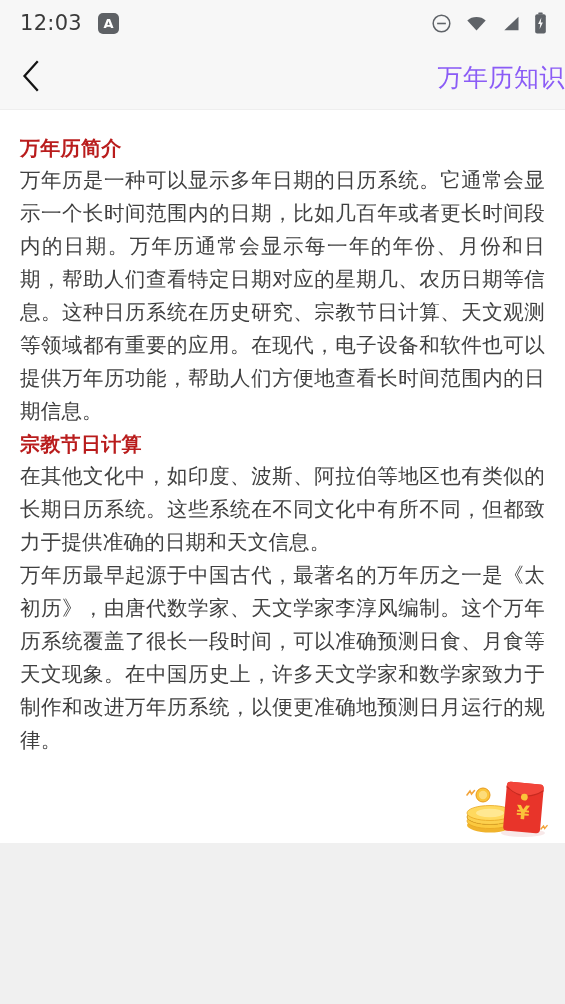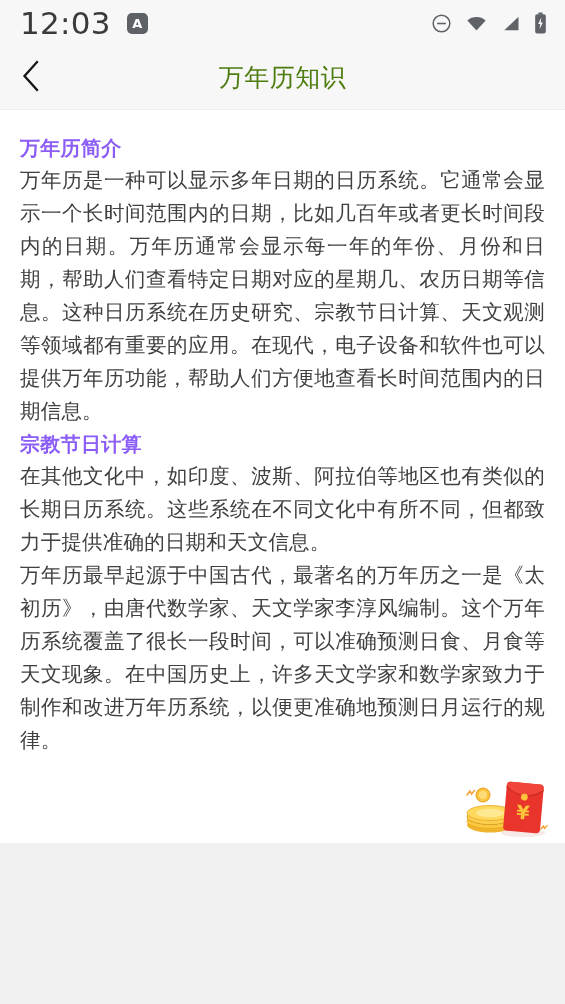--- a/index.html
+++ b/index.html
@@ -21,21 +21,21 @@
   .statusbar {
     position: relative;
     height: 46px;
     background: #f7f7f7;
     display: flex;
     align-items: center;
     padding: 0 18px 0 20px;
   }
   .status-left { display: flex; align-items: center; gap: 16px; }
   .clock {
-    font-size: 31px;
+    font-size: 21px;
     color: #3a3a3a;
     letter-spacing: .3px;
     font-family: "DejaVu Sans", "Liberation Sans", sans-serif;
   }
   .appbadge {
     width: 21px; height: 21px;
     border-radius: 5px;
     background: #5e6165;
     color: #ffffff;
     font-size: 13px;
@@ -66,35 +66,35 @@
     width: 62px;
     height: 64px;
     display: flex;
     align-items: center;
     justify-content: center;
     cursor: pointer;
   }
   .page-title {
     position: absolute;
     left: 0; right: 0;
-    text-align: center;
+    text-align: right;
     font-size: 25px;
-    color: #4d7c0f;
+    color: #8b5cf6;
     letter-spacing: .5px;
   }
 
   
   .card {
     background: #ffffff;
     padding: 22px 20px 20px 20px;
     min-height: 733px;
     position: relative;
   }
   .sec-title {
-    color: #8b5cf6;
+    color: #b91c1c;
     font-size: 20px;
     font-weight: bold;
     line-height: 32px;
     letter-spacing: .3px;
   }
   .para {
     color: #404040;
     font-size: 20.5px;
     line-height: 33px;
     letter-spacing: .2px;

